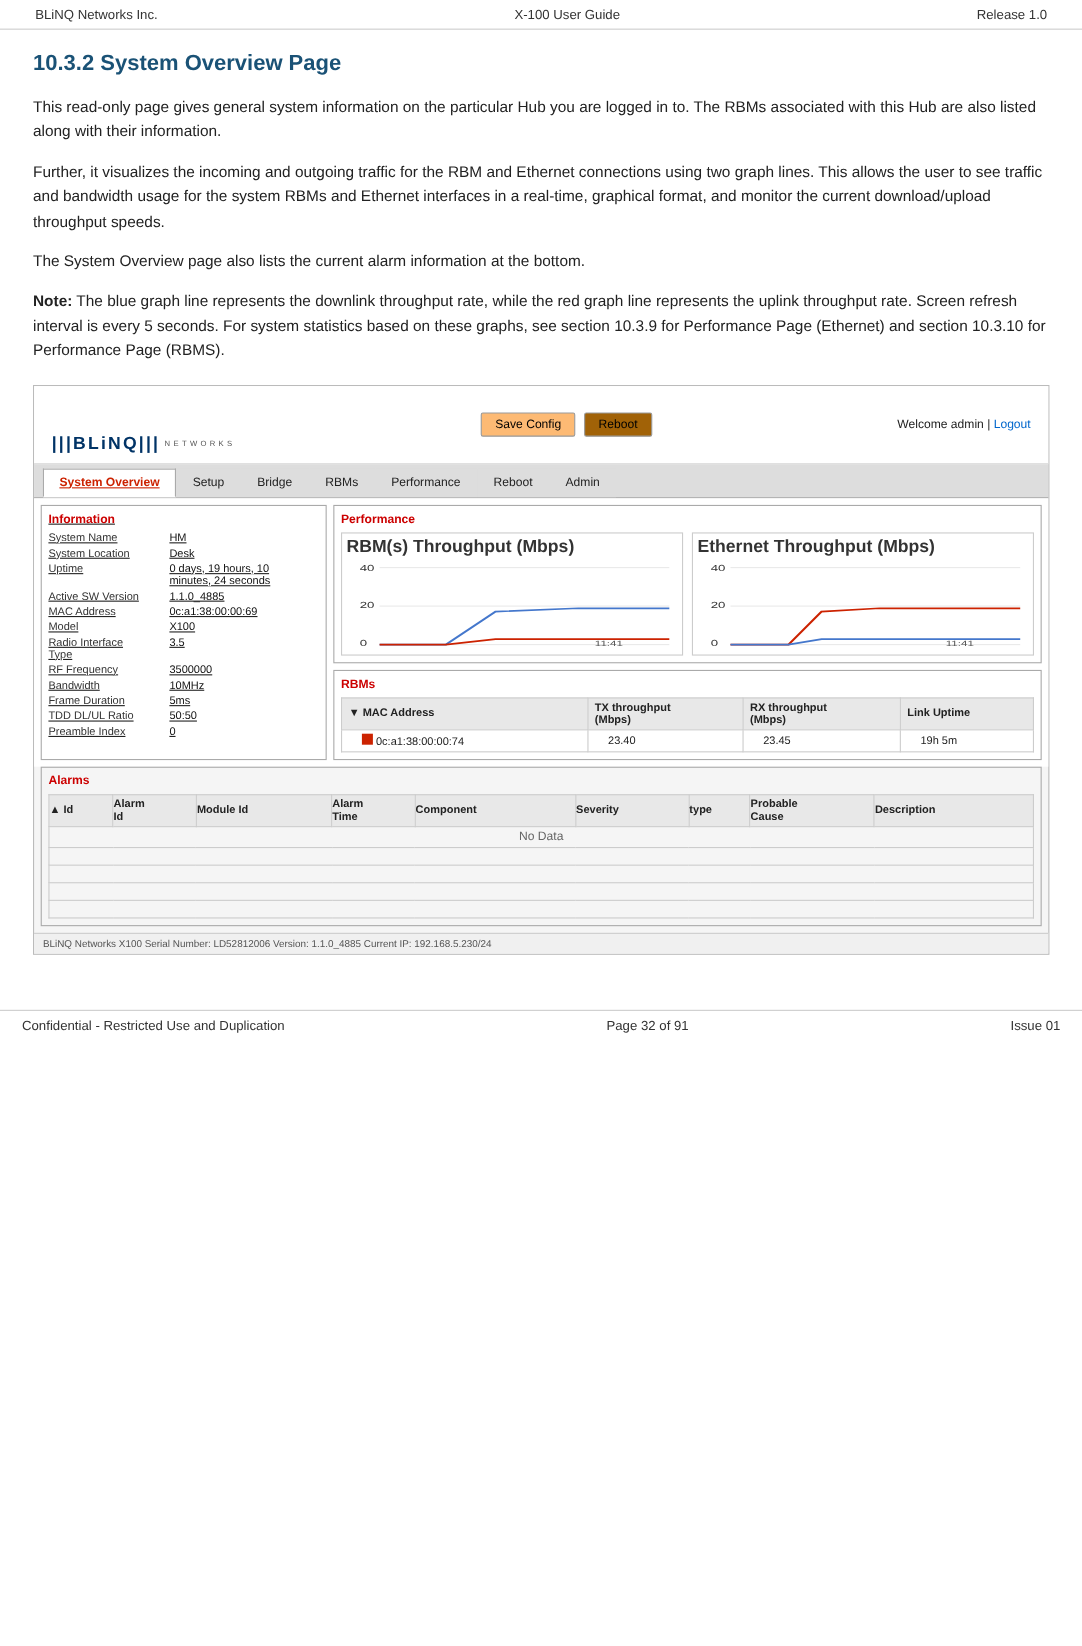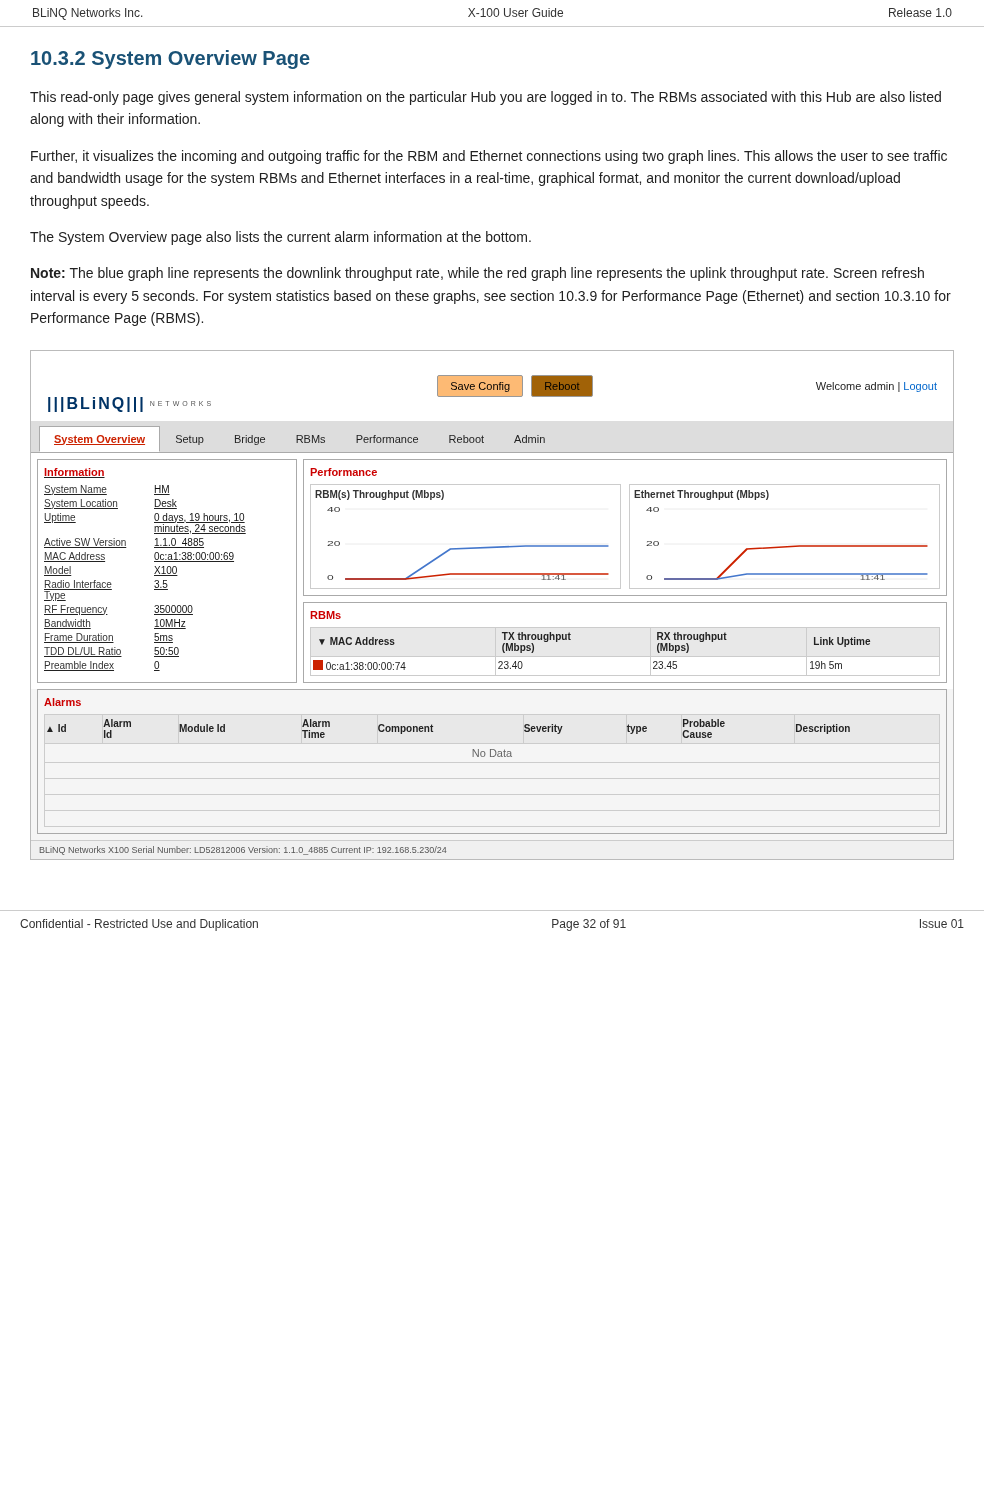--- a/index.html
+++ b/index.html
@@ -78,34 +78,34 @@
     .right-panels { flex: 1; display: flex; flex-direction: column; }
 
     
     .perf-panel {
       border: 1px solid #aaa; margin: 6px 6px 3px 0; padding: 6px;
     }
     .perf-graphs { display: flex; gap: 8px; }
     .graph-box {
       flex: 1; border: 1px solid #ccc; padding: 4px; background: #fff;
     }
-    .graph-title { font-size: 10px; font-weight: bold; margin-bottom: 4px; color: #333; }
+    .graph-title { font-size: 16px; font-weight: bold; margin-bottom: 4px; color: #333; }
     .graph-area { position: relative; height: 80px; }
     .graph-svg { width: 100%; height: 100%; }
 
     
     .rbms-panel {
       border: 1px solid #aaa; margin: 3px 6px 6px 0; padding: 6px;
     }
     .rbms-table { width: 100%; border-collapse: collapse; font-size: 10px; }
     .rbms-table th {
       background: #e8e8e8; padding: 3px 6px; text-align: left;
       border: 1px solid #ccc; font-weight: bold;
     }
-    .rbms-table td { padding: 3px 2px; border: 1px solid #ccc; }
+    .rbms-table td { padding: 3px 18px; border: 1px solid #ccc; }
     .color-box { width: 10px; height: 10px; background: #cc2200; display: inline-block; }
 
     
     .alarms-panel {
       border: 1px solid #aaa; margin: 0 6px 6px 6px; padding: 6px;
     }
     .alarms-table { width: 100%; border-collapse: collapse; font-size: 10px; }
     .alarms-table th {
       background: #e8e8e8; padding: 3px 0; text-align: left;
       border: 1px solid #ccc; font-weight: bold;

